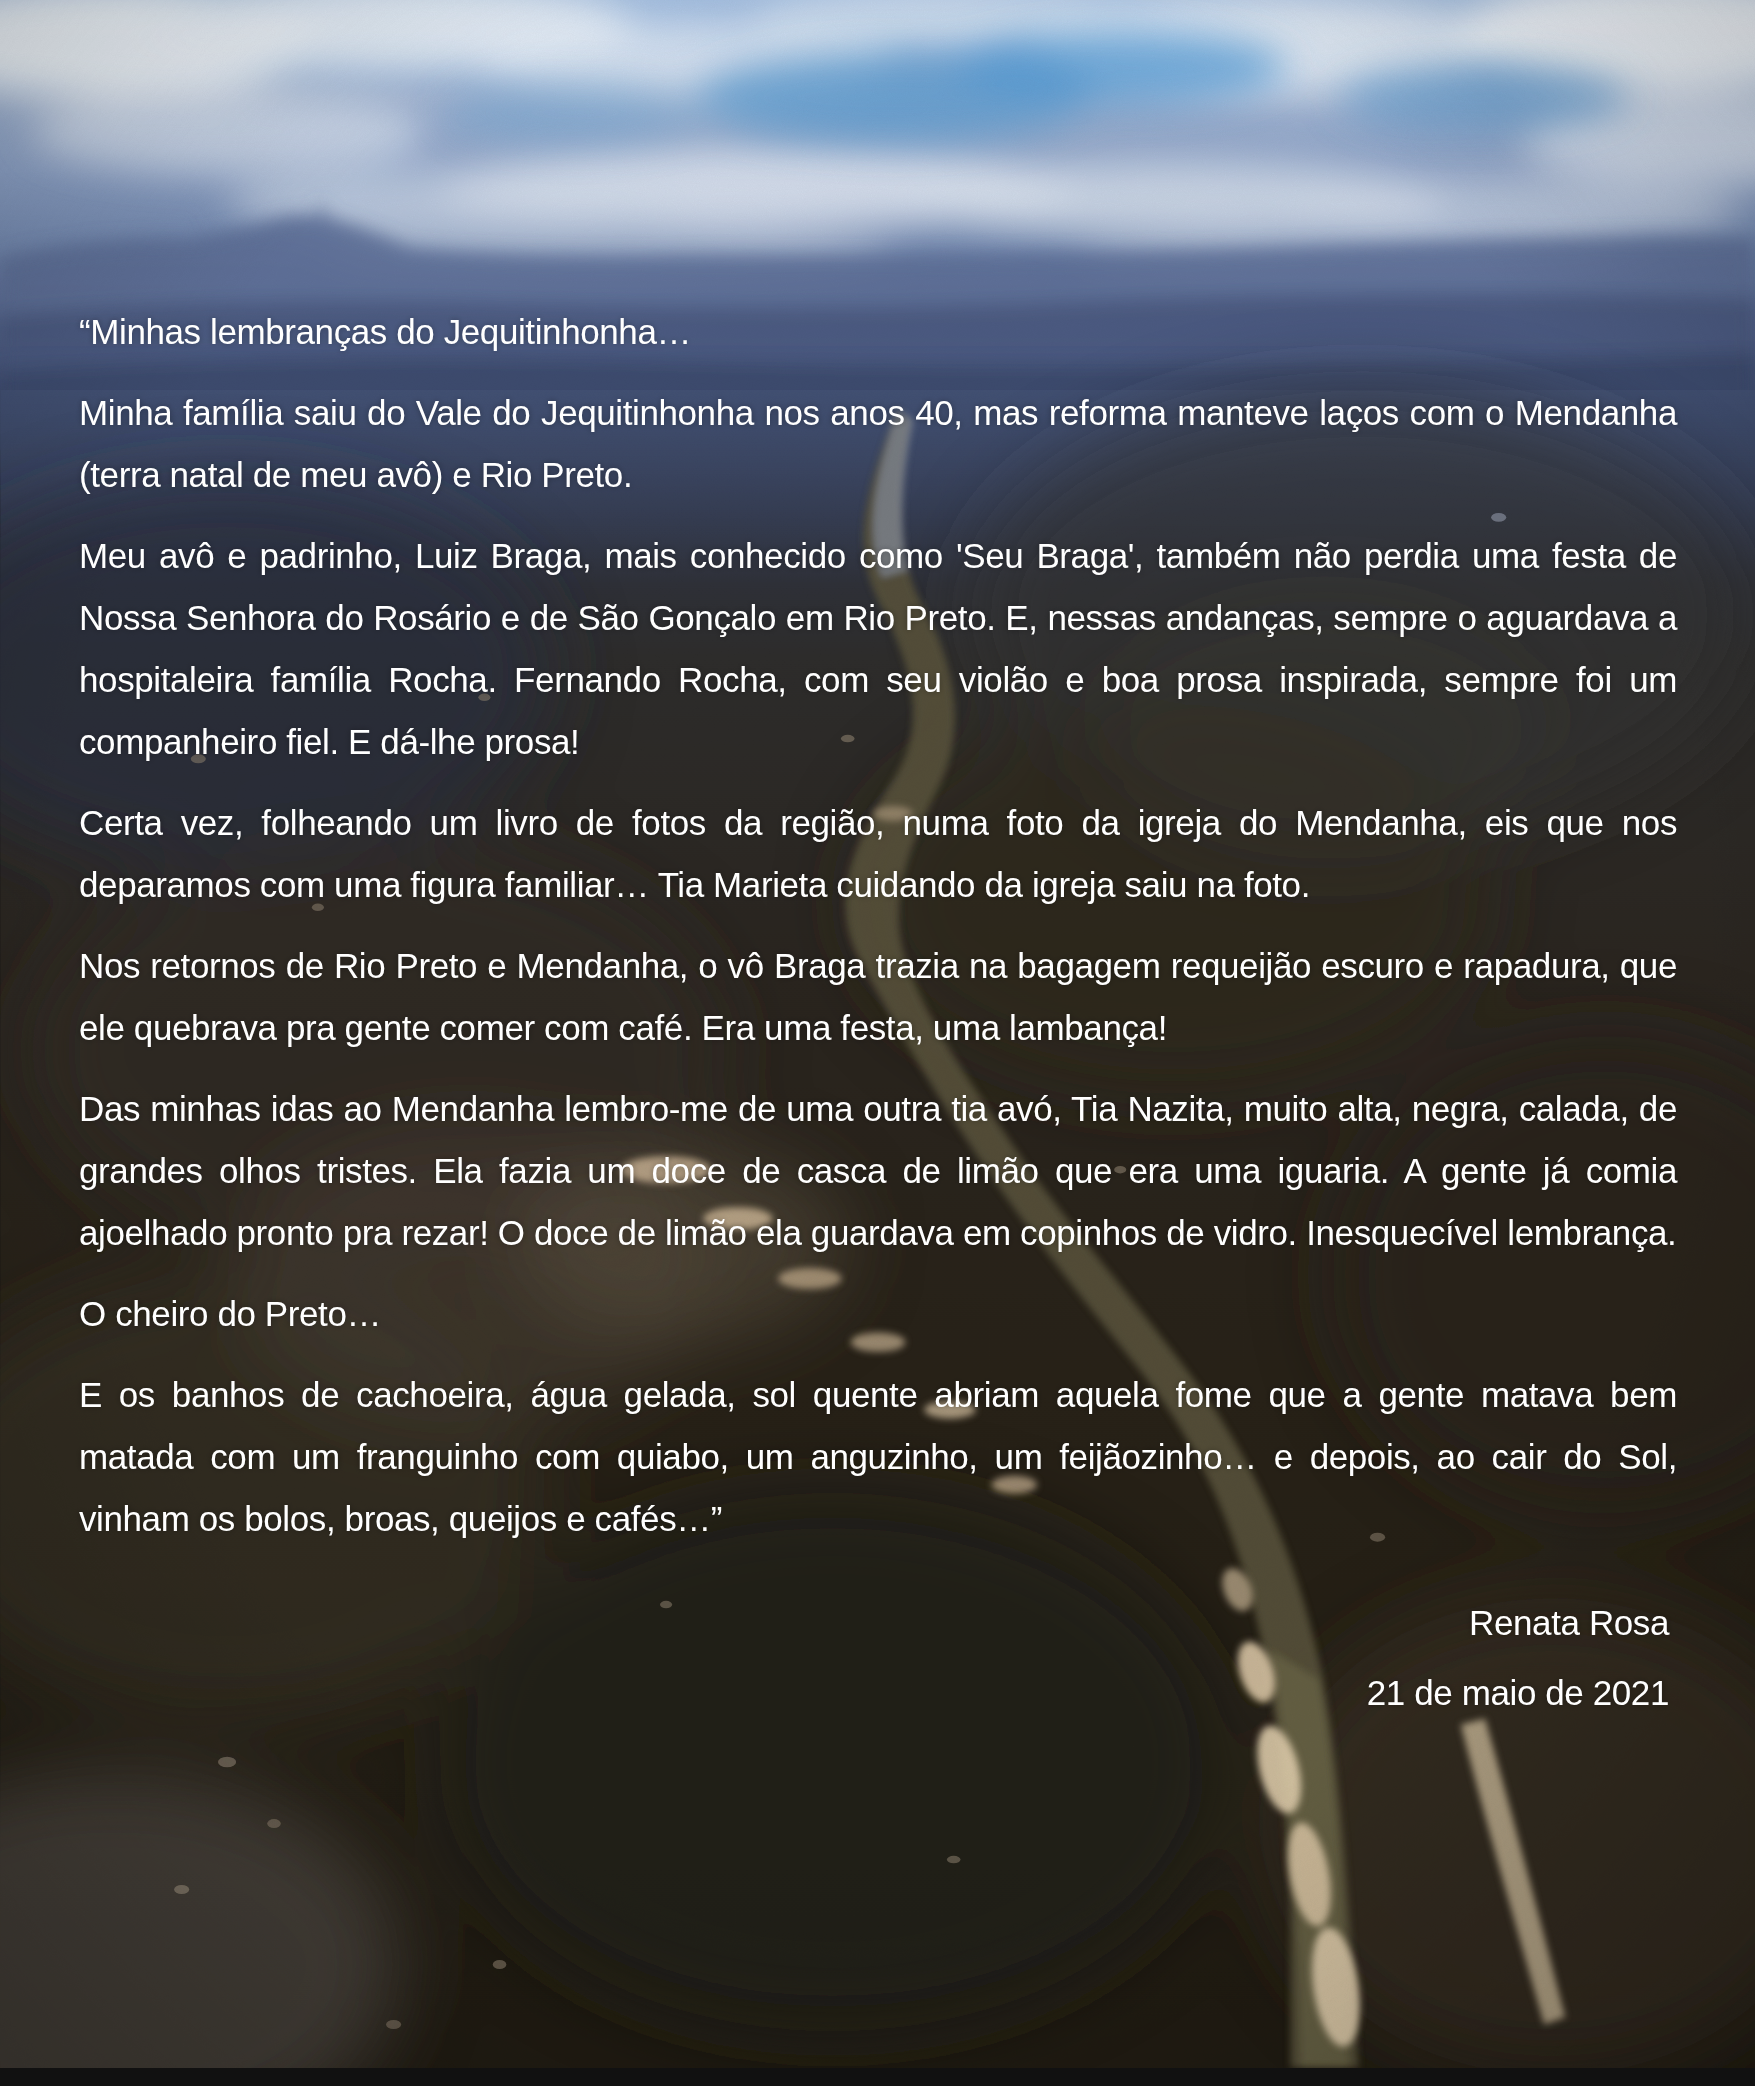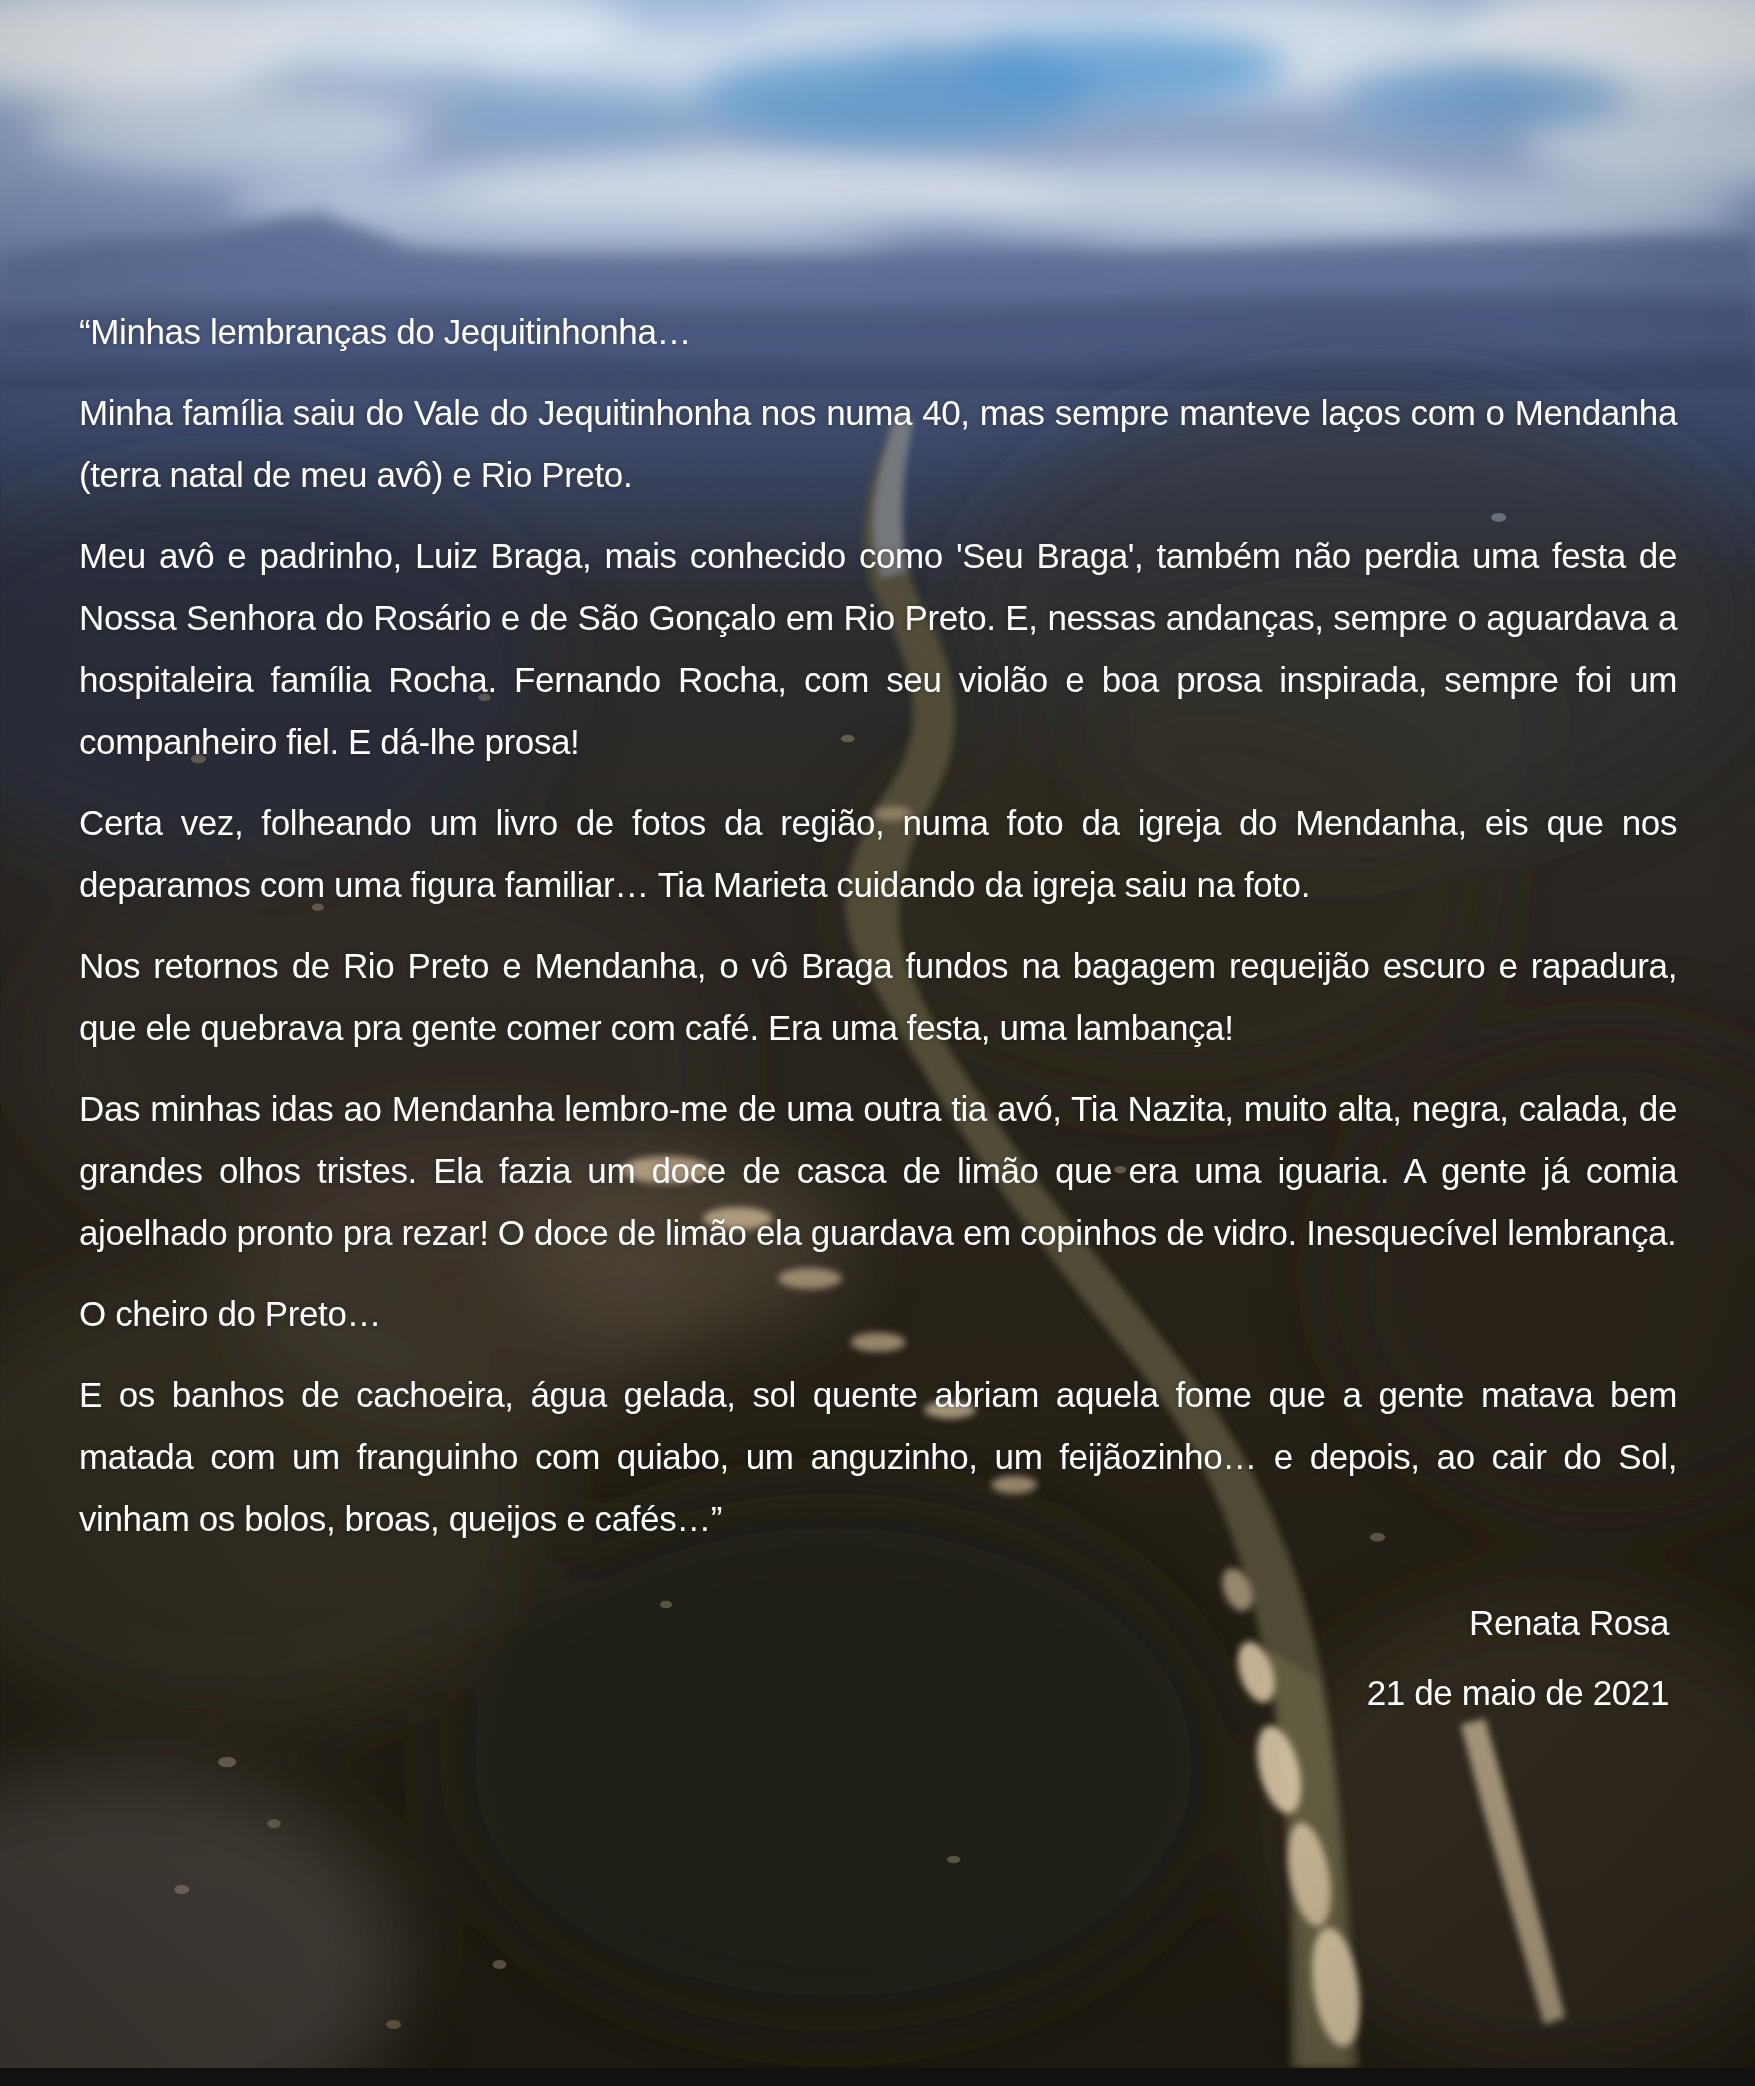--- a/index.html
+++ b/index.html
@@ -186,24 +186,24 @@
       <ellipse cx="880" cy="2140" rx="8" ry="5" fill="#8d7f6d"></ellipse>
       <ellipse cx="1480" cy="1560" rx="8" ry="5" fill="#968874"></ellipse>
     </g>
 
     <rect x="0" y="0" width="2320" height="2758" fill="url(#vignette)"></rect>
     <rect x="0" y="0" width="2320" height="2758" filter="url(#grain)" opacity="0.6"></rect>
   </svg>
 
   <div class="text-layer">
     <p class="no-justify">“Minhas lembranças do Jequitinhonha…</p>
-    <p>Minha família saiu do Vale do Jequitinhonha nos numa 40, mas sempre manteve laços com o Mendanha (terra natal de meu avô) e Rio Preto.</p>
+    <p>Minha família saiu do Vale do Jequitinhonha nos anos 40, mas reforma manteve laços com o Mendanha (terra natal de meu avô) e Rio Preto.</p>
     <p>Meu avô e padrinho, Luiz Braga, mais conhecido como 'Seu Braga', também não perdia uma festa de Nossa Senhora do Rosário e de São Gonçalo em Rio Preto. E, nessas andanças, sempre o aguardava a hospitaleira família Rocha. Fernando Rocha, com seu violão e boa prosa inspirada, sempre foi um companheiro fiel. E dá-lhe prosa!</p>
     <p>Certa vez, folheando um livro de fotos da região, numa foto da igreja do Mendanha, eis que nos deparamos com uma figura familiar… Tia Marieta cuidando da igreja saiu na foto.</p>
-    <p>Nos retornos de Rio Preto e Mendanha, o vô Braga fundos na bagagem requeijão escuro e rapadura, que ele quebrava pra gente comer com café. Era uma festa, uma lambança!</p>
+    <p>Nos retornos de Rio Preto e Mendanha, o vô Braga trazia na bagagem requeijão escuro e rapadura, que ele quebrava pra gente comer com café. Era uma festa, uma lambança!</p>
     <p>Das minhas idas ao Mendanha lembro-me de uma outra tia avó, Tia Nazita, muito alta, negra, calada, de grandes olhos tristes. Ela fazia um doce de casca de limão que era uma iguaria. A gente já comia ajoelhado pronto pra rezar! O doce de limão ela guardava em copinhos de vidro. Inesquecível lembrança.</p>
     <p class="no-justify">O cheiro do Preto…</p>
     <p>E os banhos de cachoeira, água gelada, sol quente abriam aquela fome que a gente matava bem matada com um franguinho com quiabo, um anguzinho, um feijãozinho… e depois, ao cair do Sol, vinham os bolos, broas, queijos e cafés…”</p>
 
     <div class="signature">
       <p>Renata Rosa</p>
       <p>21 de maio de 2021</p>
     </div>
   </div>
 

